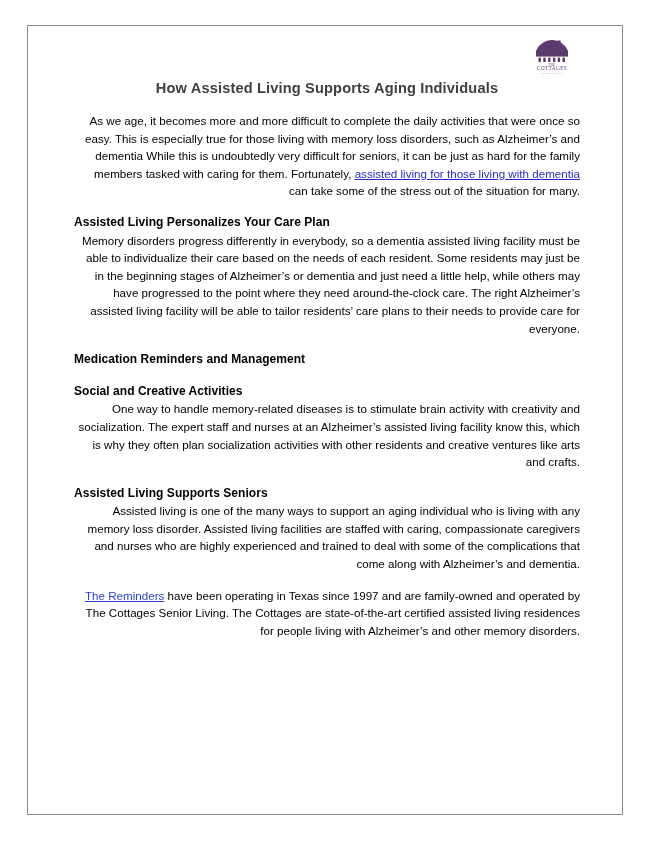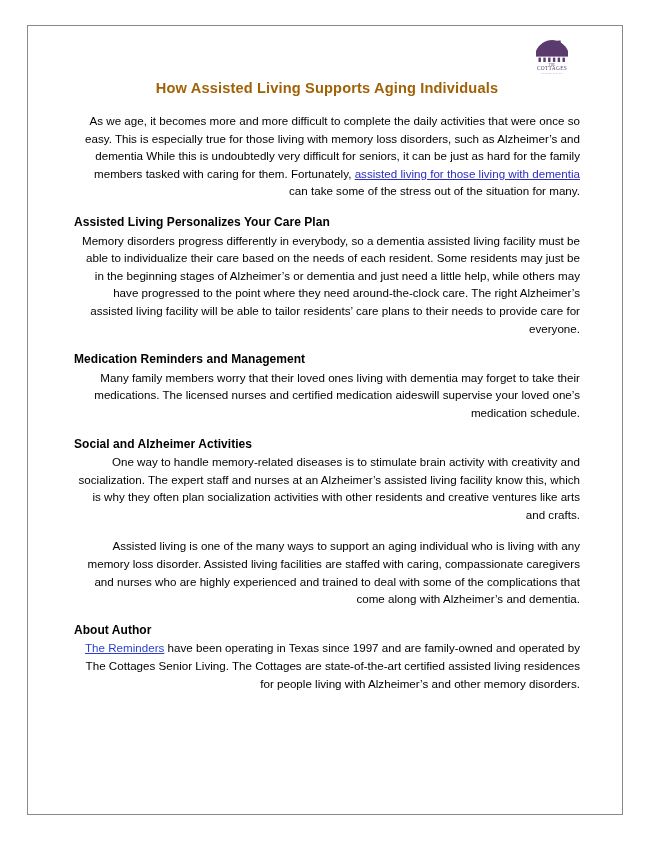--- a/index.html
+++ b/index.html
@@ -47,21 +47,21 @@
   
   .doc-title {
     position: absolute;
     left: 0;
     top: 46px;
     width: 506px;
     text-align: center;
     font-size: 14.6px;
     font-weight: bold;
     letter-spacing: 0.15px;
-    color: #a16207;
+    color: #404040;
   }
 
   
   .content {
     position: absolute;
     left: 0px;
     top: 78px;
     width: 506px;
   }
 
@@ -136,32 +136,31 @@
 
       <p class="body-text"><span>As we age, it becomes more and more difficult to complete the daily activities that were once so easy. This is especially true for those living with memory loss disorders, such as Alzheimer’s and dementia  While this is undoubtedly very difficult for seniors, it can be just as hard for the family members tasked with caring for them. Fortunately, </span><a class="doclink" href="#">assisted living for those living with dementia</a><span> can take some of the stress out of the situation for many.</span></p>
 
       <div class="section-block">
         <h2 class="section-head">Assisted Living Personalizes Your Care Plan</h2>
         <p class="body-text">Memory disorders progress differently in everybody, so a dementia assisted living facility must be able to individualize their care based on the needs of each resident. Some residents may just be in the beginning stages of Alzheimer’s or dementia and just need a little help, while others may have progressed to the point where they need around-the-clock care. The right Alzheimer’s assisted living facility will be able to tailor residents’ care plans to their needs to provide care for everyone.</p>
       </div>
 
       <div class="section-block">
         <h2 class="section-head">Medication Reminders and Management</h2>
-        <p class="body-text">Many family members worry that their loved ones living with dementia may forget to take their medications. The licensed nurses and certified medication aideswill supervise your loved one’s medication schedule.</p>
       </div>
 
       <div class="section-block">
-        <h2 class="section-head">Social and Alzheimer Activities</h2>
+        <h2 class="section-head">Social and Creative Activities</h2>
         <p class="body-text">One way to handle memory-related diseases is to stimulate brain activity with creativity and socialization. The expert staff and nurses at an Alzheimer’s assisted living facility know this, which is why they often plan socialization activities with other residents and creative ventures like arts and crafts.</p>
       </div>
 
       <div class="section-block">
+        <h2 class="section-head">Assisted Living Supports Seniors</h2>
         <p class="body-text">Assisted living is one of the many ways to support an aging individual who is living with any memory loss disorder.  Assisted living facilities are staffed with caring, compassionate caregivers and nurses who are highly experienced and trained to deal with some of the complications that come along with Alzheimer’s and dementia.</p>
       </div>
 
       <div class="section-block">
-        <h2 class="section-head author-head">About Author</h2>
         <p class="body-text"><a class="doclink bright" href="#">The Reminders</a><span> have been operating in Texas since 1997 and are family-owned and operated by The Cottages Senior Living. The Cottages are state-of-the-art certified assisted living residences for people living with Alzheimer’s and other memory disorders.</span></p>
       </div>
 
     </div>
   </div>
 </div>
 
 </body></html>

